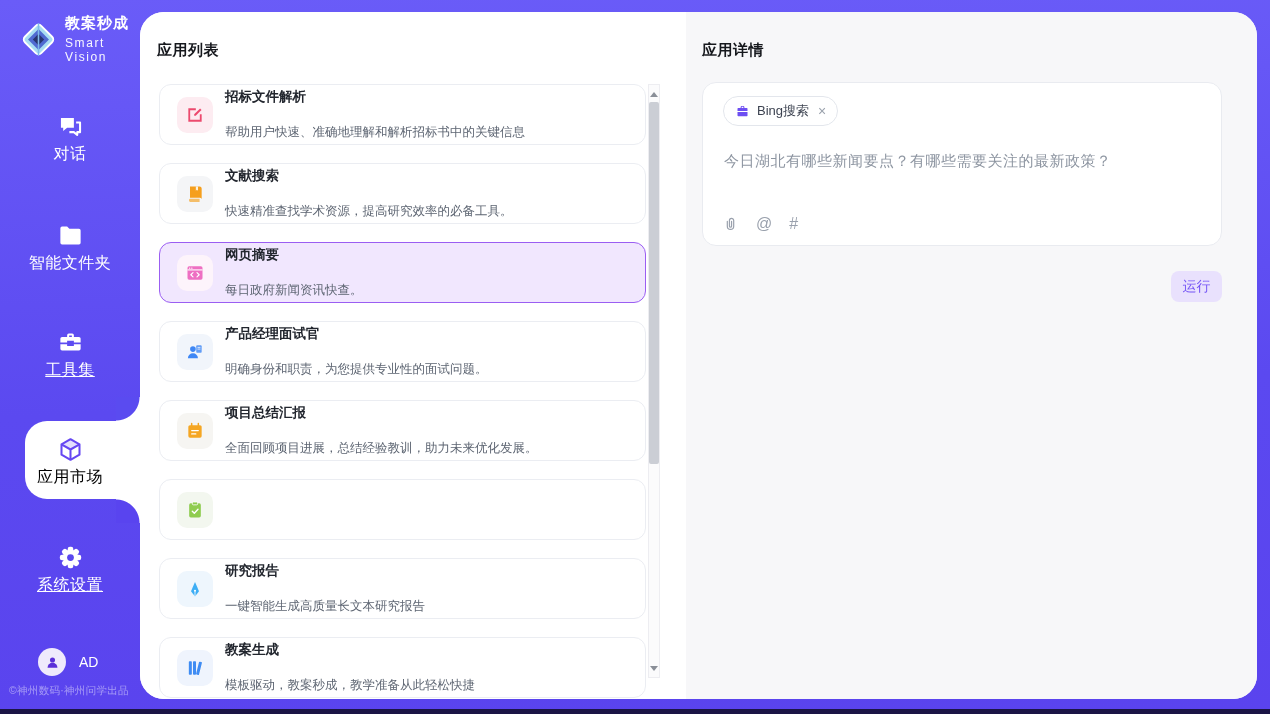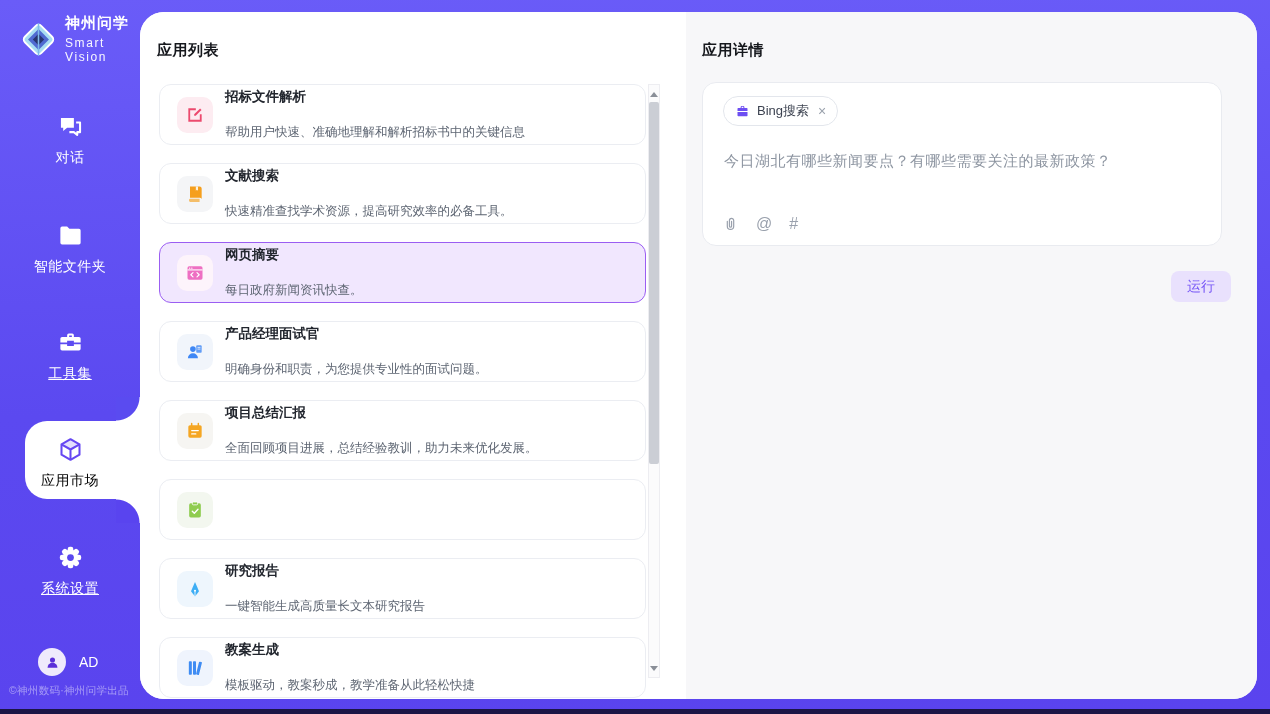--- a/index.html
+++ b/index.html
@@ -11,21 +11,21 @@
   }
   .bottom-dark-bar{position:absolute;left:0;bottom:0;width:100%;height:5px;background:#1b1545;}
 
   
   .sidebar{position:absolute;left:0;top:0;width:140px;height:714px;}
   .logo{position:absolute;left:20px;top:14px;display:flex;align-items:center;gap:8px;}
   .logo-text .brand{font-size:15px;font-weight:bold;color:#fff;letter-spacing:1px;}
   .logo-text .sub{font-size:12px;color:rgba(255,255,255,.95);letter-spacing:1.6px;margin-top:3px;}
   .nav-item{position:absolute;left:0;width:140px;text-align:center;cursor:pointer;z-index:2;}
   .nav-item .nav-icon{display:inline-flex;width:27px;height:27px;color:#fff;}
-  .nav-item .nav-label{display:block;margin-top:5px;font-size:14px;color:#fff;letter-spacing:.5px;}
+  .nav-item .nav-label{display:block;font-size:16px;color:#fff;letter-spacing:.5px;}
   .nav-item.underlined .nav-label{text-decoration:underline;}
   .nav-item.active .nav-icon{color:#6647f2;}
   .nav-item.active .nav-label{color:#000000;}
   .active-tab-bg{position:absolute;left:25px;top:421px;width:115px;height:78px;background:#ffffff;border-radius:22px 0 0 22px;z-index:1;}
   .active-tab-bg .curve-top{position:absolute;right:0;top:-24px;width:24px;height:24px;
      background:radial-gradient(circle at 0 0,#5a4bf0 23px,#ffffff 24px);}
   .active-tab-bg .curve-bottom{position:absolute;right:0;bottom:-24px;width:24px;height:24px;
      background:radial-gradient(circle at 0 100%,#5944ef 23px,#ffffff 24px);}
   .user-row{position:absolute;left:38px;top:648px;display:flex;align-items:center;gap:13px;}
   .avatar{width:28px;height:28px;border-radius:50%;background:#efeafc;display:flex;align-items:center;justify-content:center;color:#5b2fd8;cursor:pointer;}
@@ -59,40 +59,40 @@
   .detail-title{position:absolute;left:16px;top:29px;}
   .detail-card{position:absolute;left:16px;top:70px;width:520px;height:164px;background:#fff;border:1px solid #e9ebf0;border-radius:14px;}
   .tool-chip{position:absolute;left:20px;top:13px;height:30px;display:inline-flex;align-items:center;gap:7px;padding:0 11px;border:1px solid #e3e6ec;border-radius:16px;background:#fff;}
   .chip-icon{display:inline-flex;width:15px;height:15px;color:#6d4ef2;}
   .chip-label{font-size:13px;color:#3c4250;}
   .chip-close{font-size:14px;color:#9aa1ac;margin-left:2px;cursor:pointer;line-height:1;}
   .prompt-text{position:absolute;left:21px;top:69px;right:20px;font-size:15px;color:#8d95a1;letter-spacing:.5px;cursor:text;}
   .composer-icons{position:absolute;left:19px;top:132px;display:flex;align-items:center;gap:17px;color:#9aa1ad;}
   .composer-icons .glyph{font-size:16px;cursor:pointer;}
   .composer-icons .svg-ic{display:inline-flex;width:17px;height:17px;cursor:pointer;}
-  .run-button{position:absolute;left:485px;top:259px;width:60px;height:31px;background:#e9e1fd;color:#7656f6;border:none;border-radius:8px;font-size:14px;font-family:inherit;cursor:pointer;display:flex;align-items:center;justify-content:center;}
+  .run-button{position:absolute;left:485px;top:259px;width:51px;height:31px;background:#e9e1fd;color:#7656f6;border:none;border-radius:8px;font-size:14px;font-family:inherit;cursor:pointer;display:flex;align-items:center;justify-content:center;}
 </style>
 </head>
 <body>
 
 <div class="sidebar">
 
   <div class="logo">
     <span style="display:inline-flex;width:37px;height:37px;">
       <svg viewBox="0 0 24 24" width="37" height="37">
         <g transform="rotate(45 12 12)">
           <rect x="4.5" y="4.5" width="15" height="15" rx="2.5" fill="#a8ddf2" stroke="#ffffff" stroke-width="1.2"></rect>
           <rect x="7.2" y="7.2" width="9.6" height="9.6" fill="#4f6ad1"></rect>
           <rect x="9.4" y="9.4" width="5.2" height="5.2" fill="#27356f"></rect>
           <path d="M4.5 4.5l15 15" stroke="#7fb9e8" stroke-width="1"></path>
         </g>
       </svg>
     </span>
     <span class="logo-text">
-      <span class="brand">神州问学</span>
+      <span class="brand">教案秒成</span>
       <span class="sub" style="display:block;">Smart Vision</span>
     </span>
   </div>
 
   <div class="active-tab-bg">
     <div class="curve-top"></div>
     <div class="curve-bottom"></div>
   </div>
 
   <div class="nav-item" style="top:113px;">

